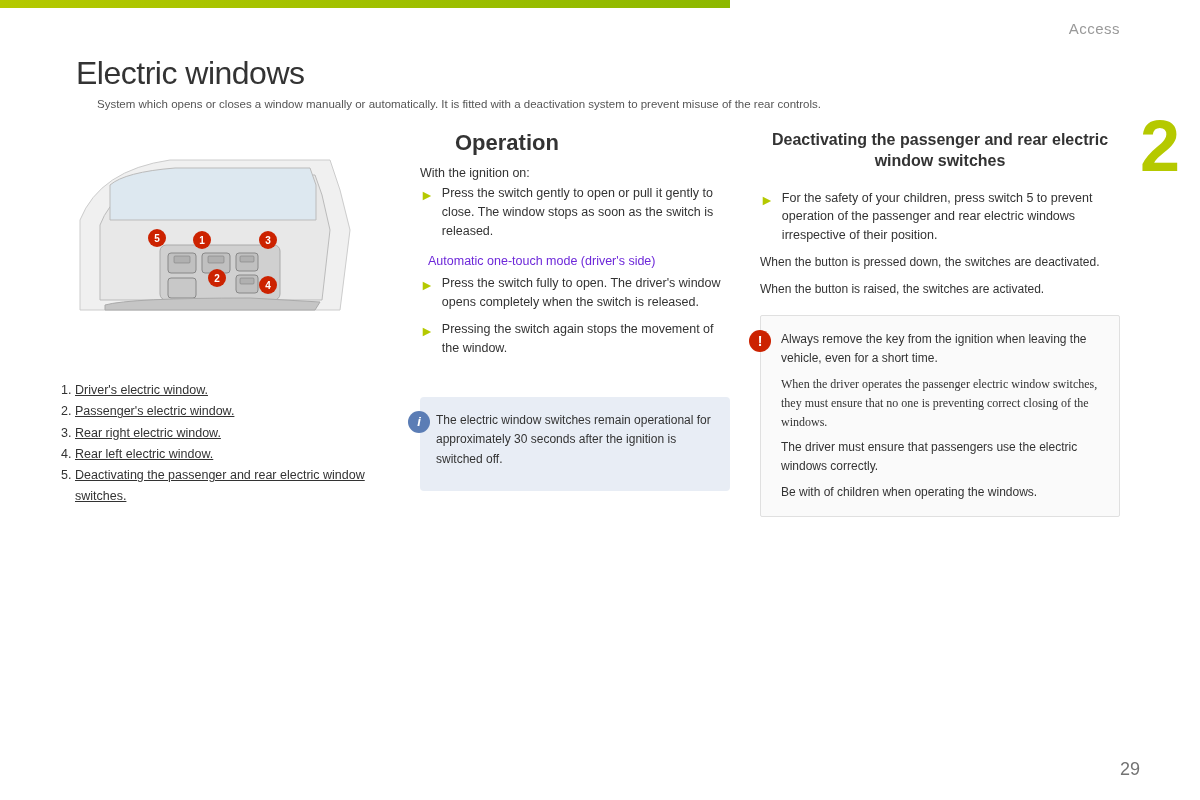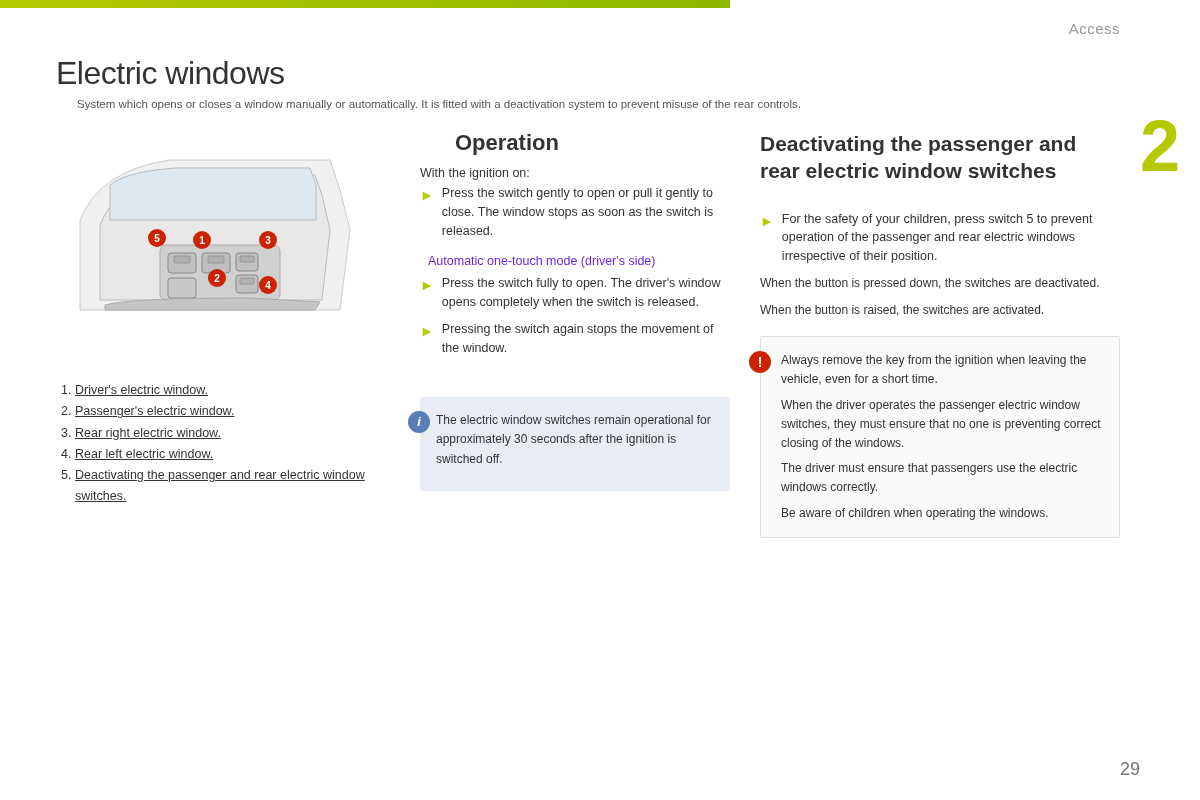--- a/index.html
+++ b/index.html
@@ -42,21 +42,21 @@
       font-size: 72px;
       font-weight: bold;
       color: #b5c900;
       line-height: 1;
     }
 
     
     .page-title {
       position: absolute;
       top: 55px;
-      left: 56px;
+      left: 76px;
     }
     .page-title h1 {
       font-size: 32px;
       font-weight: 300;
       color: #333;
       letter-spacing: -0.5px;
     }
     .page-subtitle {
       font-size: 11.5px;
       color: #555;
@@ -172,25 +172,26 @@
 
     
     .right-col {
       position: absolute;
       top: 130px;
       left: 760px;
       width: 360px;
     }
 
     .deactivate-title {
-      font-size: 21px;
+      font-size: 16px;
       font-weight: bold;
       color: #333;
       line-height: 1.3;
-      margin-bottom: 25px;
+      margin-bottom: 17px;
+      text-align: center;
     }
 
     .deactivate-text {
       font-size: 12px;
       color: #333;
       line-height: 1.6;
       margin-bottom: 8px;
     }
 
     
@@ -347,20 +348,20 @@
     <span>For the safety of your children, press switch 5 to prevent operation of the passenger and rear electric windows irrespective of their position.</span>
   </div>
 
   <div class="deactivate-text" style="margin-top: 8px;">When the button is pressed down, the switches are deactivated.</div>
   <div class="deactivate-text">When the button is raised, the switches are activated.</div>
 
   <div style="position: relative; margin-top: 8px;">
     <div class="warning-box">
       <div class="warning-icon">!</div>
       <p style="margin-bottom: 6px;">Always remove the key from the ignition when leaving the vehicle, even for a short time.</p>
-      <p style="margin-bottom: 6px;">When the driver operates the passenger electric window switches, they must ensure that no one is preventing correct closing of the windows.</p>
+      <p style="margin-bottom: 6px; font-family: Liberation Serif, serif;">When the driver operates the passenger electric window switches, they must ensure that no one is preventing correct closing of the windows.</p>
       <p style="margin-bottom: 6px;">The driver must ensure that passengers use the electric windows correctly.</p>
-      <p>Be aware of children when operating the windows.</p>
+      <p>Be with of children when operating the windows.</p>
     </div>
   </div>
 </div>
 
 <div class="page-number">29</div>
 
 </body></html>

